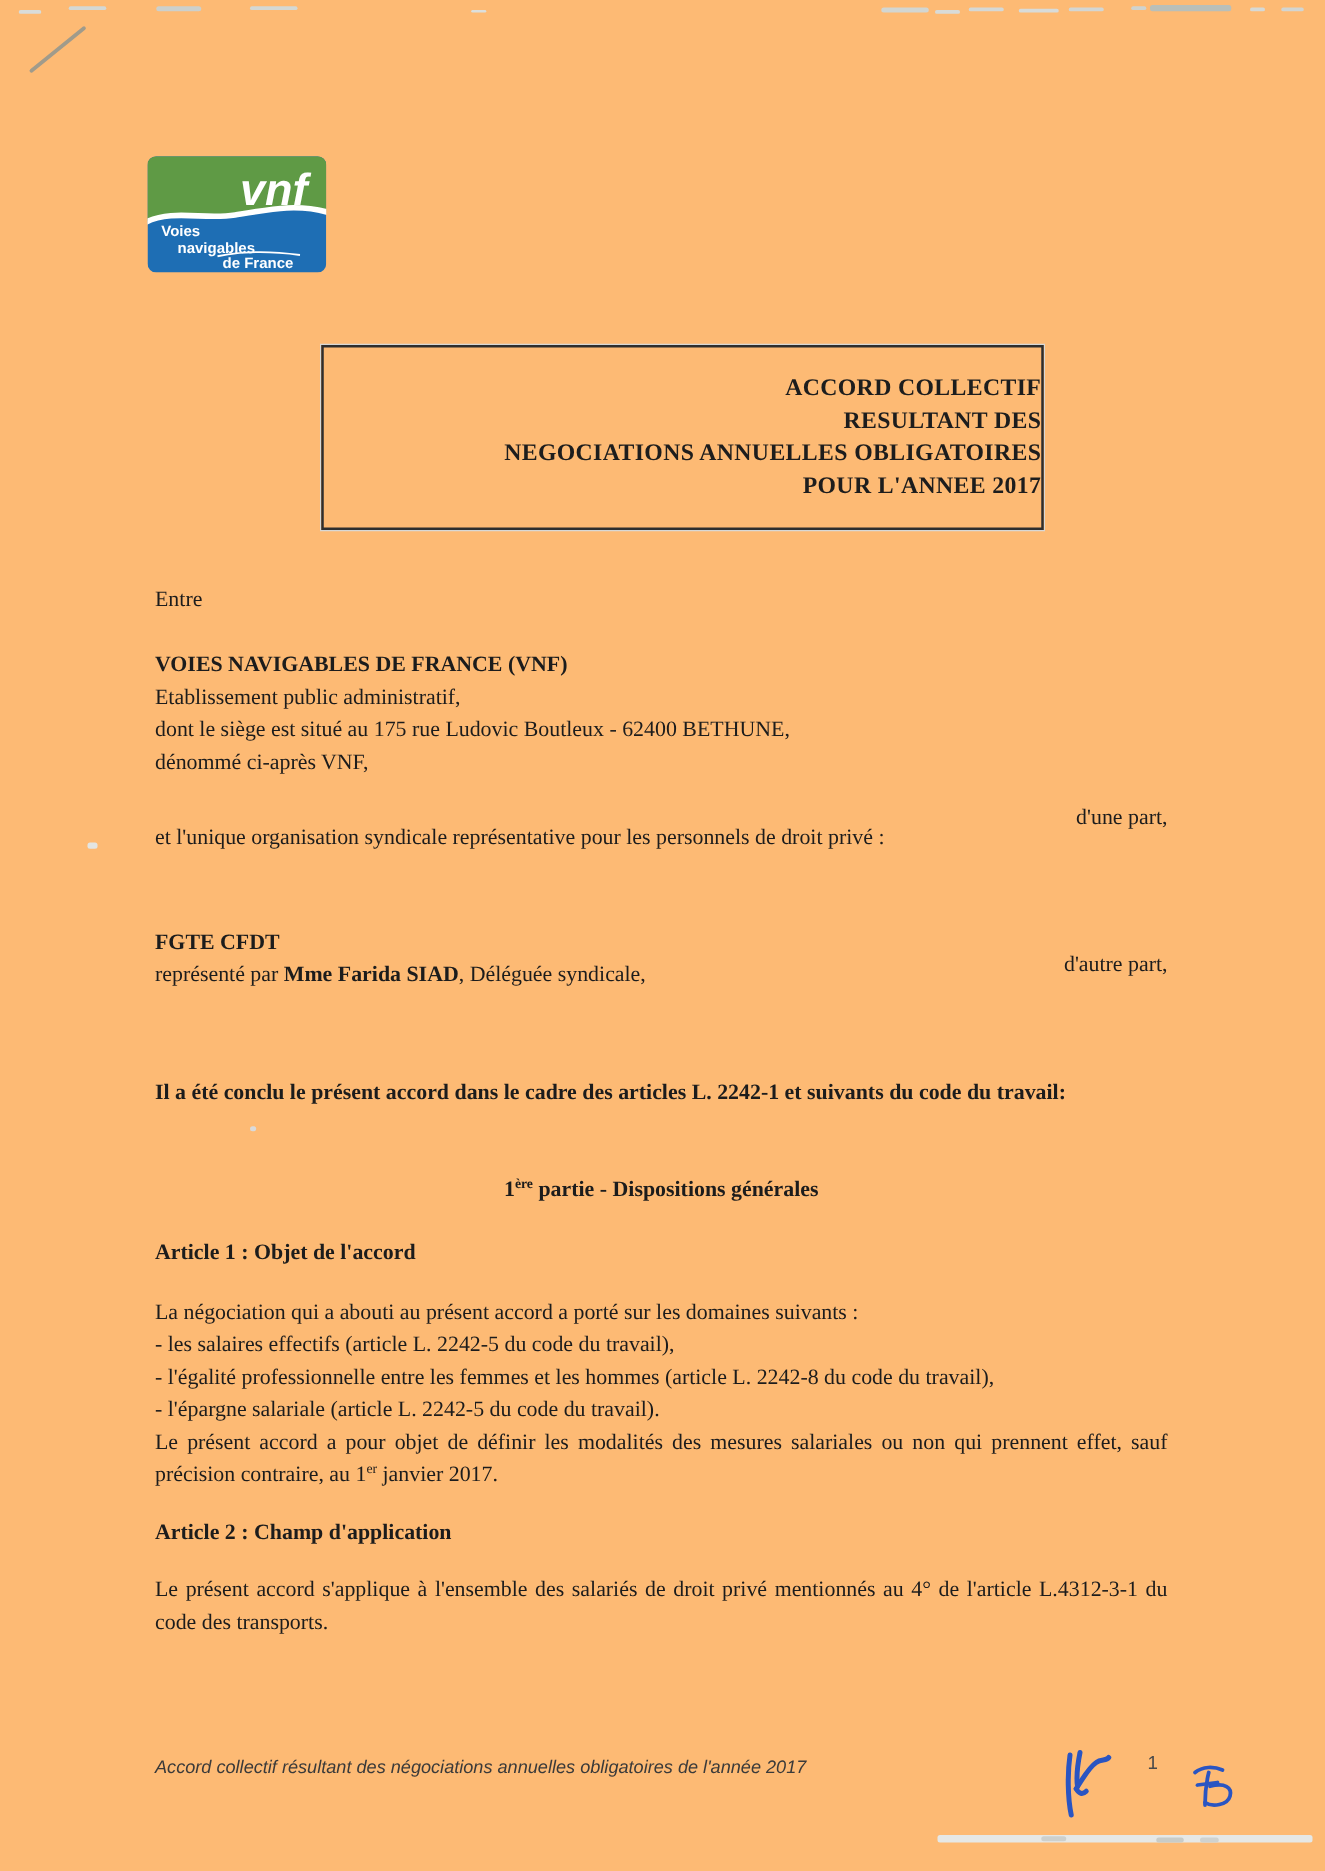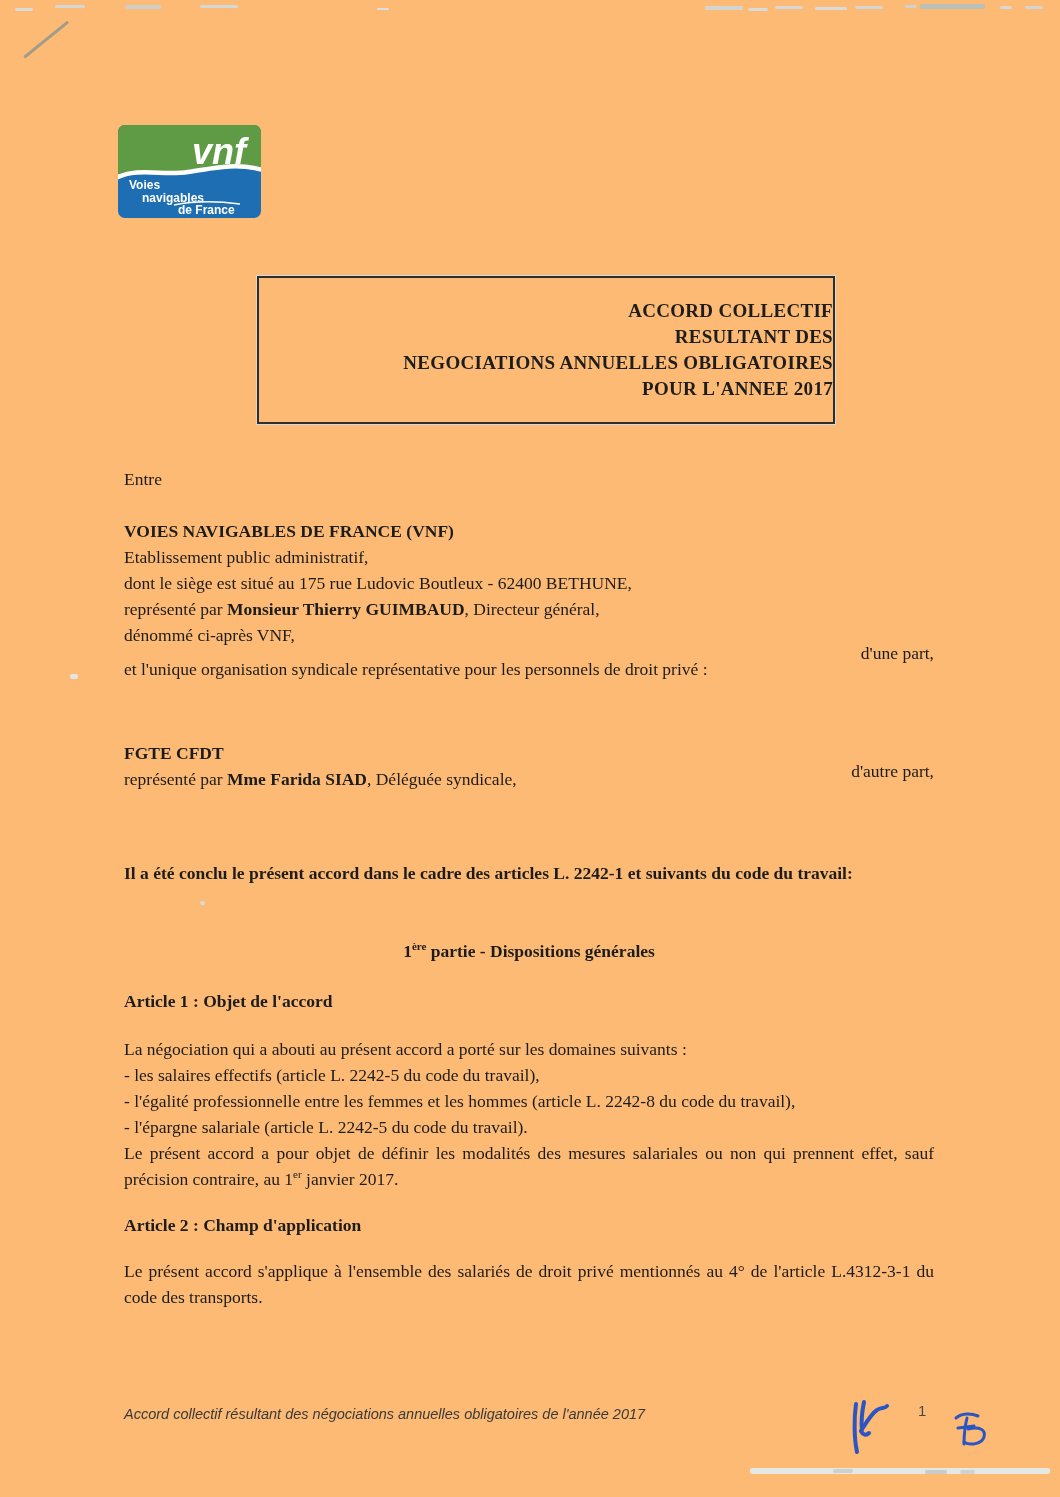--- a/index.html
+++ b/index.html
@@ -127,21 +127,20 @@
     <div>NEGOCIATIONS ANNUELLES OBLIGATOIRES</div>
     <div>POUR L'ANNEE 2017</div>
   </div>
 
   <div class="blk" style="top:466px;">Entre</div>
 
   <div class="blk" style="top:518px;">
     <div class="b">VOIES NAVIGABLES DE FRANCE (VNF)</div>
     <div>Etablissement public administratif,</div>
     <div>dont le siège est situé au 175 rue Ludovic Boutleux - 62400 BETHUNE,</div>
-    <div><span>représenté par </span><span class="b">Monsieur Thierry GUIMBAUD</span><span>, Directeur général,</span></div>
     <div>dénommé ci-après VNF,</div>
   </div>
 
   <div class="blk right" style="top:640px;">d'une part,</div>
 
   <div class="blk" style="top:656px;">et l'unique organisation syndicale représentative pour les personnels de droit privé :</div>
 
   <div class="blk" style="top:740px;">
     <div class="b">FGTE CFDT</div>
     <div><span>représenté par </span><span class="b">Mme Farida SIAD</span><span>, Déléguée syndicale,</span></div>

